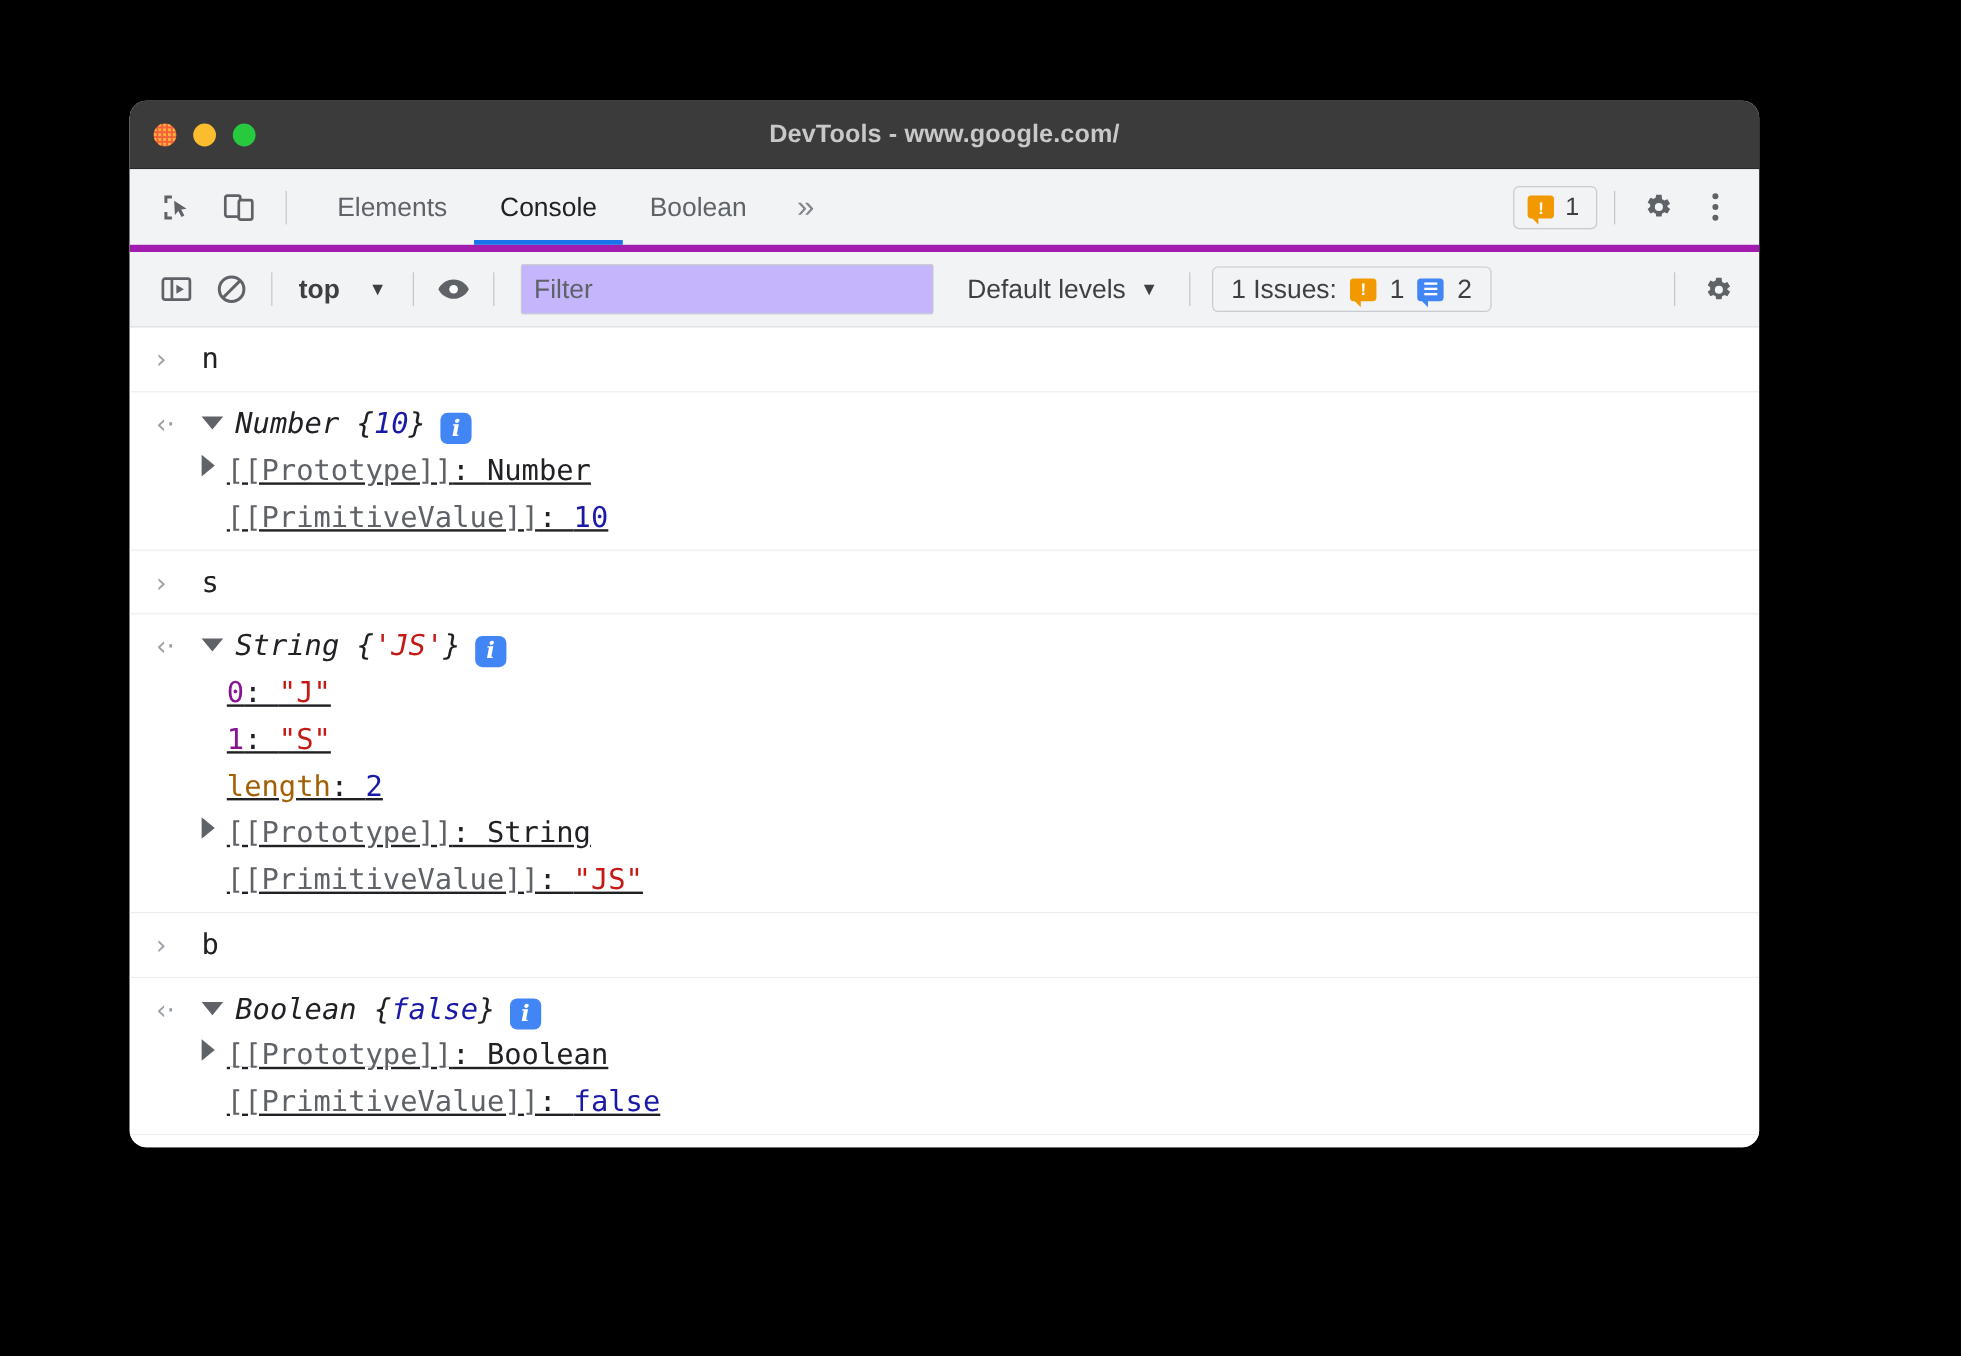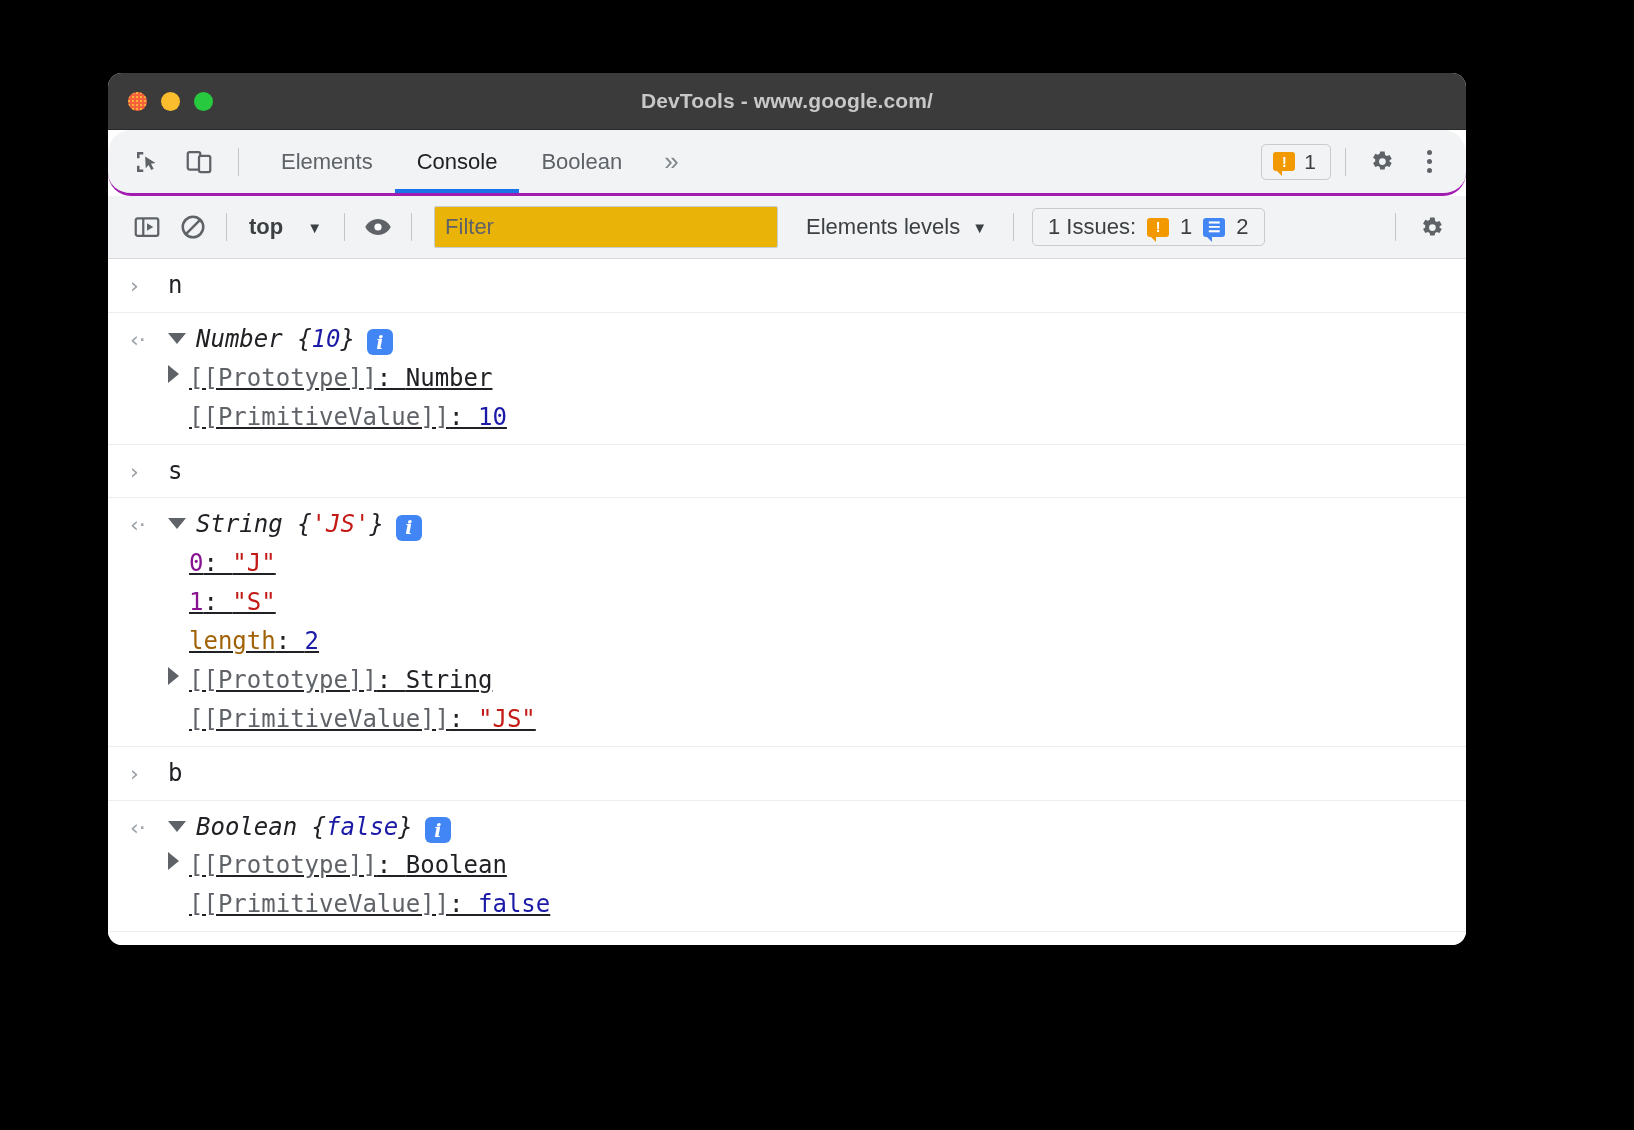--- a/index.html
+++ b/index.html
@@ -16,21 +16,21 @@
     position: relative;
     width: 1634px;
     height: 1130px;
     background: #000000;
   }
 
   
   .window {
     position: absolute;
     left: 108px;
-    top: 73px;
+    top: 84px;
     width: 1358px;
     height: 872px;
     border-radius: 14px;
     background: #ffffff;
     overflow: hidden;
     box-shadow: 0 18px 60px rgba(0,0,0,0.85);
   }
 
   
   .titlebar {
@@ -70,23 +70,22 @@
     letter-spacing: 0.1px;
     pointer-events: none;
   }
 
   
   .tabbar {
     height: 63px;
     background: #f1f3f4;
     display: flex;
     align-items: stretch;
-    border-bottom: 3px solid #a21caf;
-    position: relative;
-    border-radius: 23px;
+    border-bottom: 6px solid #a21caf;
+    position: relative;
   }
   .tb-left {
     display: flex;
     align-items: center;
     padding-left: 18px;
     gap: 10px;
   }
   .iconbtn {
     width: 42px; height: 42px;
     display: flex; align-items: center; justify-content: center;
@@ -194,21 +193,21 @@
     display: flex; align-items: center; gap: 24px;
     font-size: 22px; color: #3c4043;
     padding: 0 10px;
     font-weight: bold;
   }
   .caret { font-size: 15px; color: #3c4043; }
   .filterbox {
     flex: 0 0 auto;
     width: 322px;
     height: 40px;
-    background: #eab308;
+    background: #c4b5fd;
     border: 1px solid #c9cdd1;
     border-radius: 2px;
     display: flex;
     align-items: center;
     padding: 0 10px;
     margin: 0 10px;
   }
   .filterbox .ph {
     font-size: 22px;
     color: #5f6368;
@@ -426,21 +425,21 @@
         <svg width="32" height="32" viewBox="0 0 24 24">
           <path d="M12 6c-4.5 0-8.2 3-9.5 6 1.3 3 5 6 9.5 6s8.2-3 9.5-6c-1.3-3-5-6-9.5-6z" fill="#5f6368"></path>
           <circle cx="12" cy="12" r="2.7" fill="#ffffff"></circle>
         </svg>
       </div>
       <div class="vsep"></div>
       <div class="filterbox">
         <span class="ph">Filter</span>
       </div>
       <div class="levels">
-        <span>Elements levels</span>
+        <span>Default levels</span>
         <span class="caret">▼</span>
       </div>
       <div class="vsep"></div>
       <div class="issuespill">
         <span>1 Issues:</span>
         <span class="bubble warn">
             <span>!</span>
           </span>
         <span class="cnt">1</span>
         <span class="bubble info">

